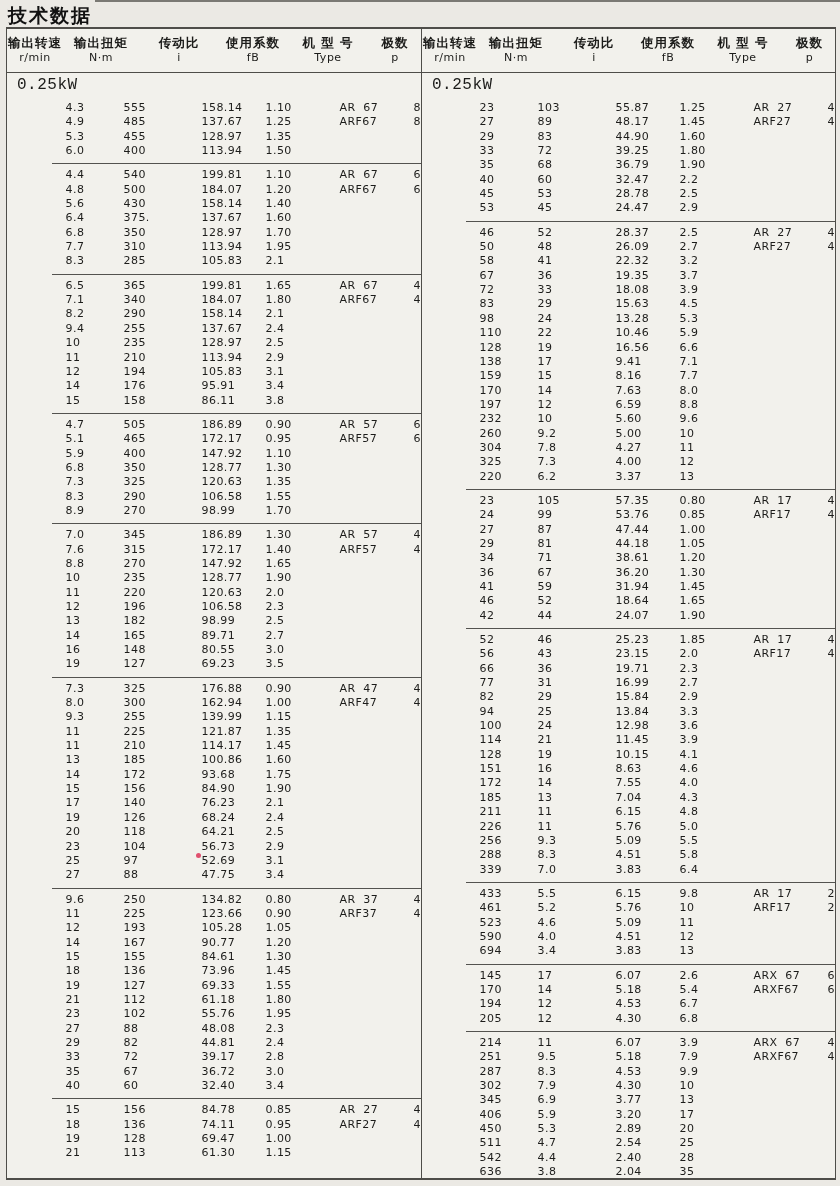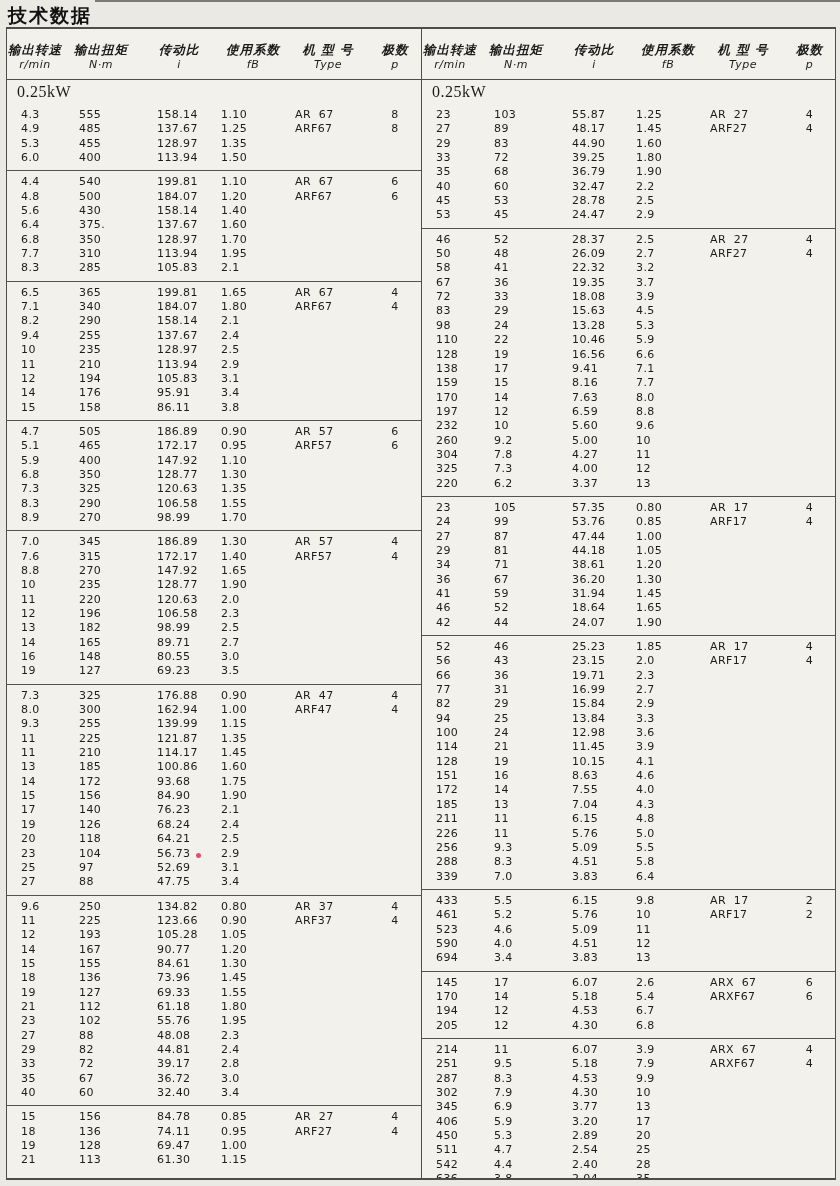--- a/index.html
+++ b/index.html
@@ -17,31 +17,31 @@
   .frame{
     position:absolute;top:27px;left:6px;width:830px;height:1153px;
     border:1.6px solid #4e4d49;border-top-width:2.2px;border-bottom-width:2px;
     background:#f2f1ec;display:flex;box-sizing:border-box;
   }
   .panel{width:50%;height:100%;overflow:hidden;display:flex;flex-direction:column;box-sizing:border-box;}
   .panel + .panel{border-left:1.6px solid #4e4d49;}
   .grid6{display:grid;grid-template-columns:56px 76px 80px 68px 82px 1fr;}
   .panel-header{
     flex:0 0 43px;border-bottom:1.6px solid #4e4d49;
-    align-items:center;padding-top:7px;font-style:italic;
+    align-items:center;padding-top:0;
   }
   .hcell{text-align:center;line-height:1.3;}
   .hcn{font-size:12.5px;font-weight:bold;letter-spacing:1px;}
   .hunit{font-size:11px;letter-spacing:0.5px;}
   .section-label{
     flex:0 0 21px;
-    font-family:Liberation Serif, serif;
+    font-family:Liberation Mono, monospace;
     font-size:16px;padding:3px 0 0 10px;letter-spacing:0.5px;
   }
-  .blocks{flex:1;display:flex;flex-direction:column;}
+  .blocks{flex:1;display:flex;flex-direction:column;align-items:flex-end;}
   .block{border-top:1.4px solid #54534f;padding:4px 0 5px;}
   .blocks .block:first-child{border-top:none;}
   .row{height:14.35px;line-height:14.45px;font-size:11px;letter-spacing:0.4px;white-space:nowrap;}
   .c{overflow:visible;}
   .c1{padding-left:14px;}
   .c2{padding-left:16px;}
   .c3{padding-left:18px;}
   .c4{padding-left:2px;}
   .c5{padding-left:8px;white-space:pre;}
   .c6{text-align:center;}

